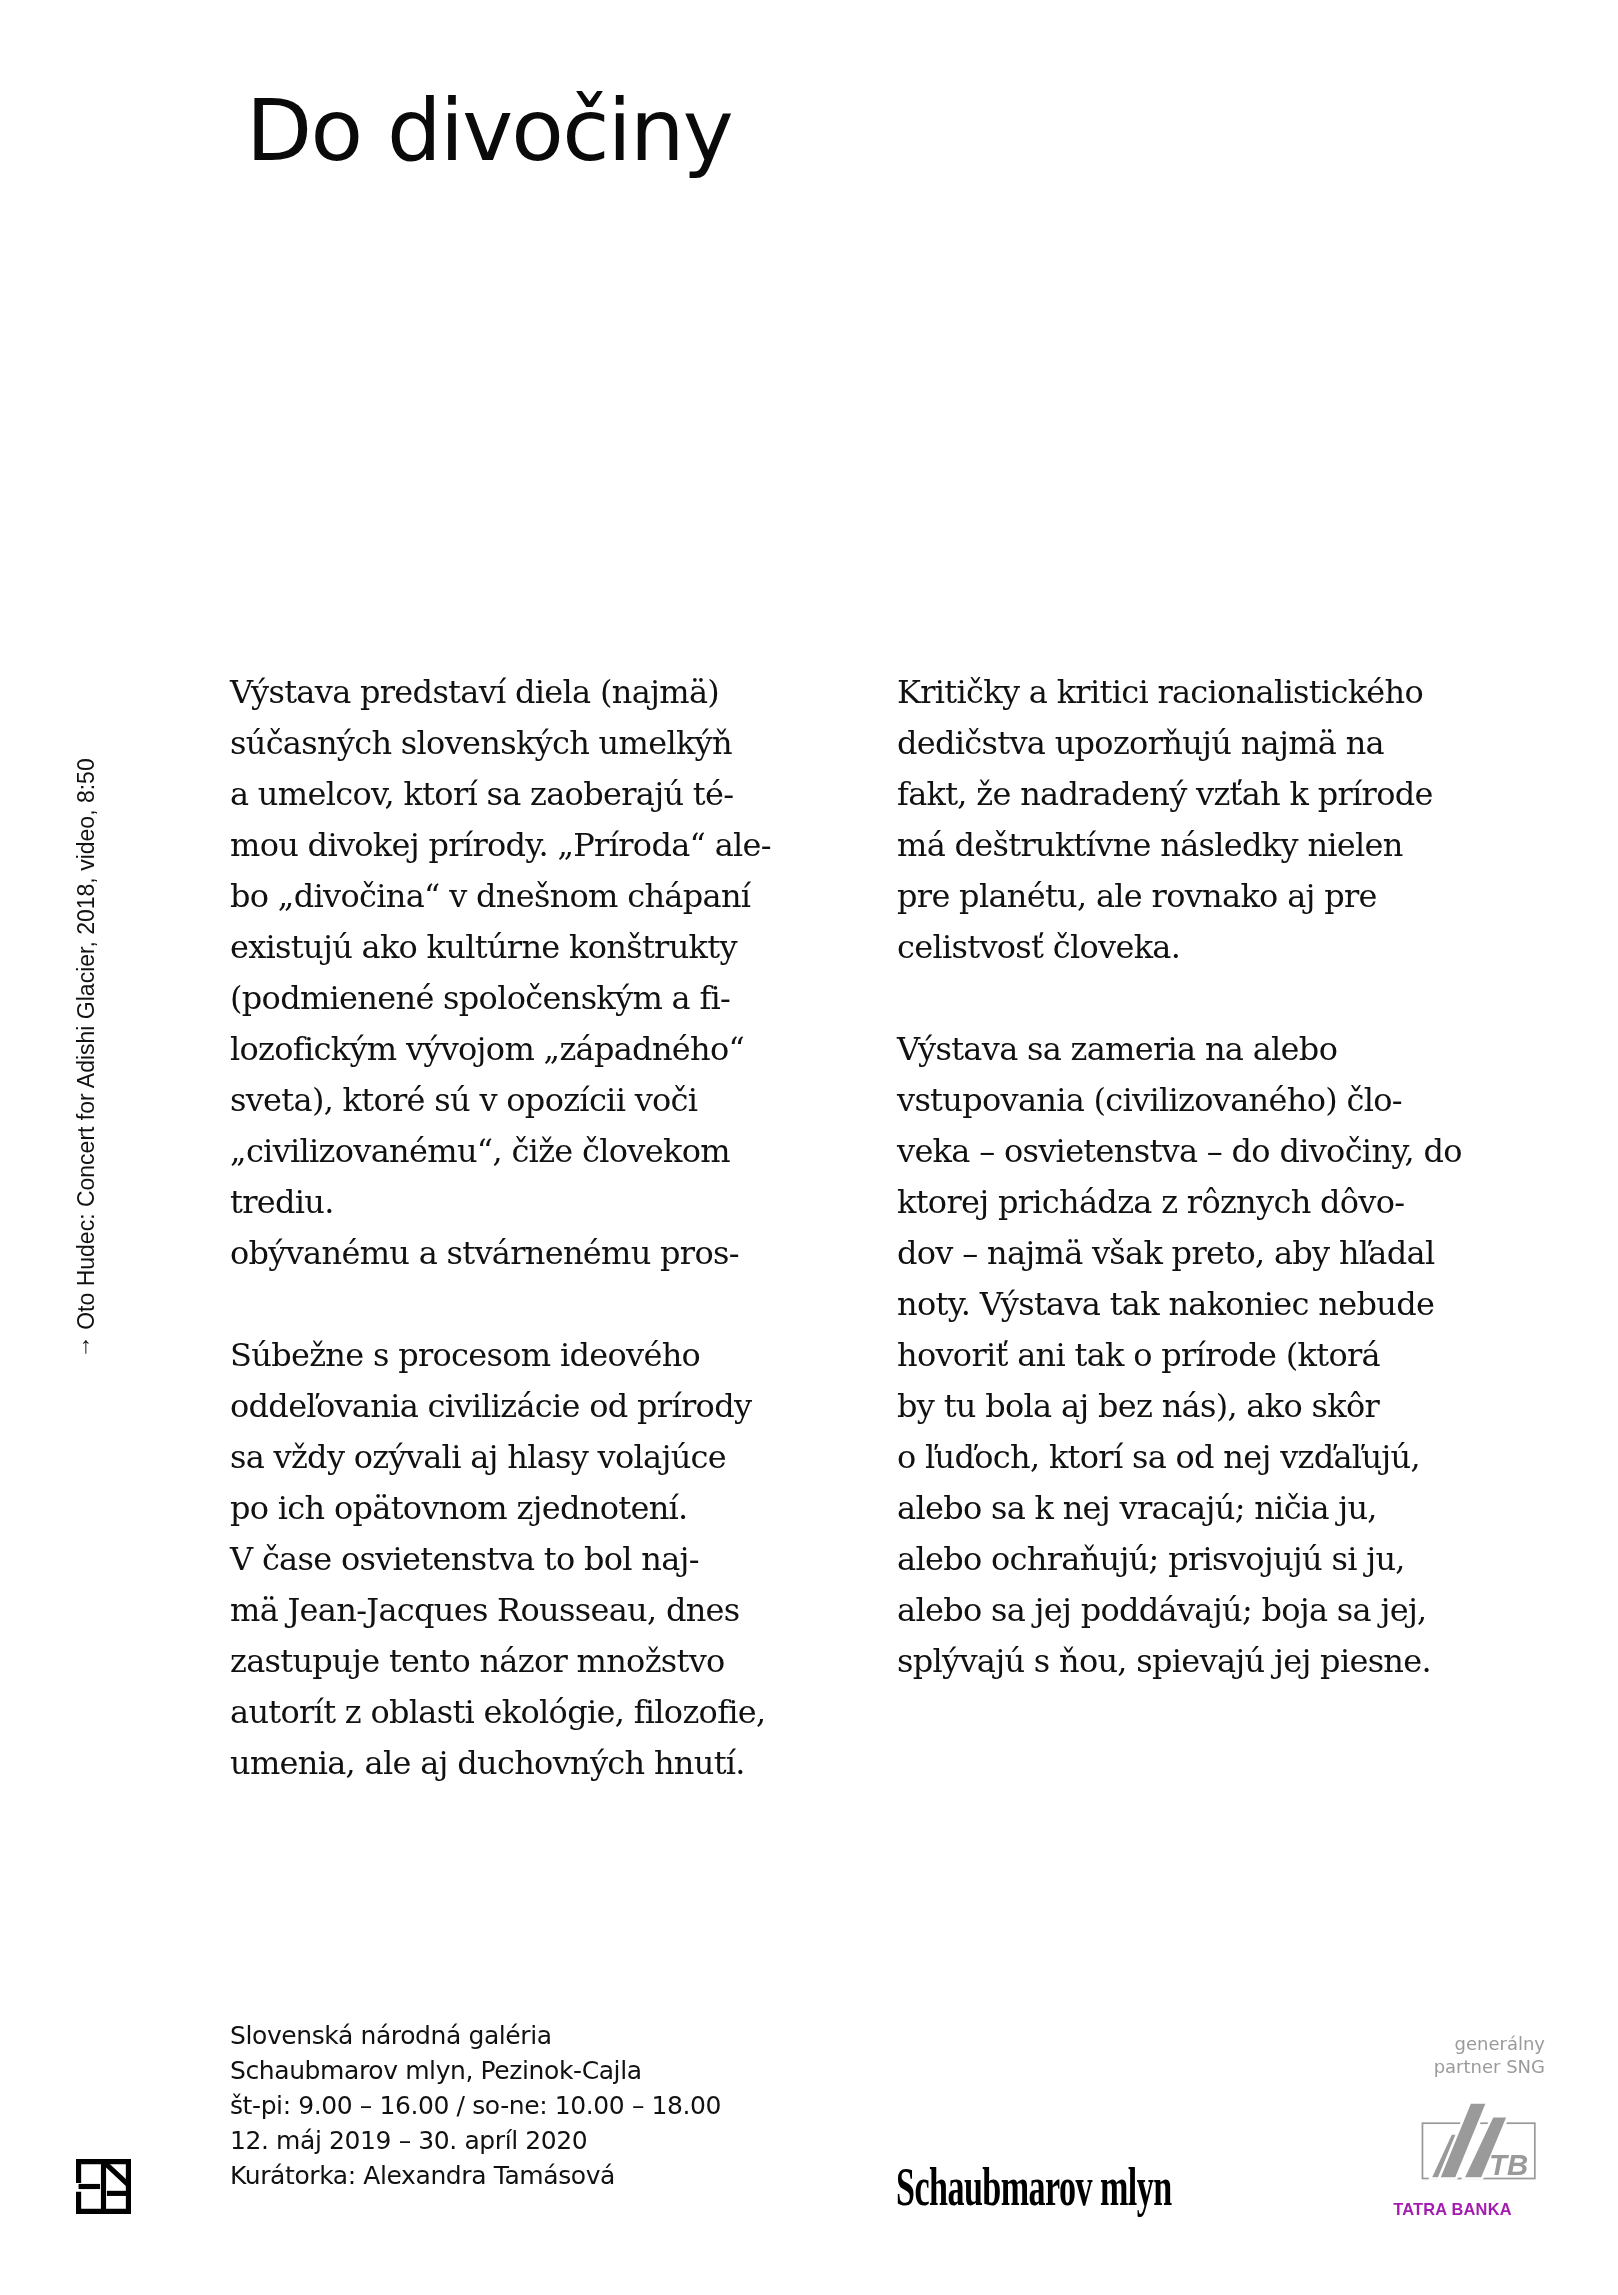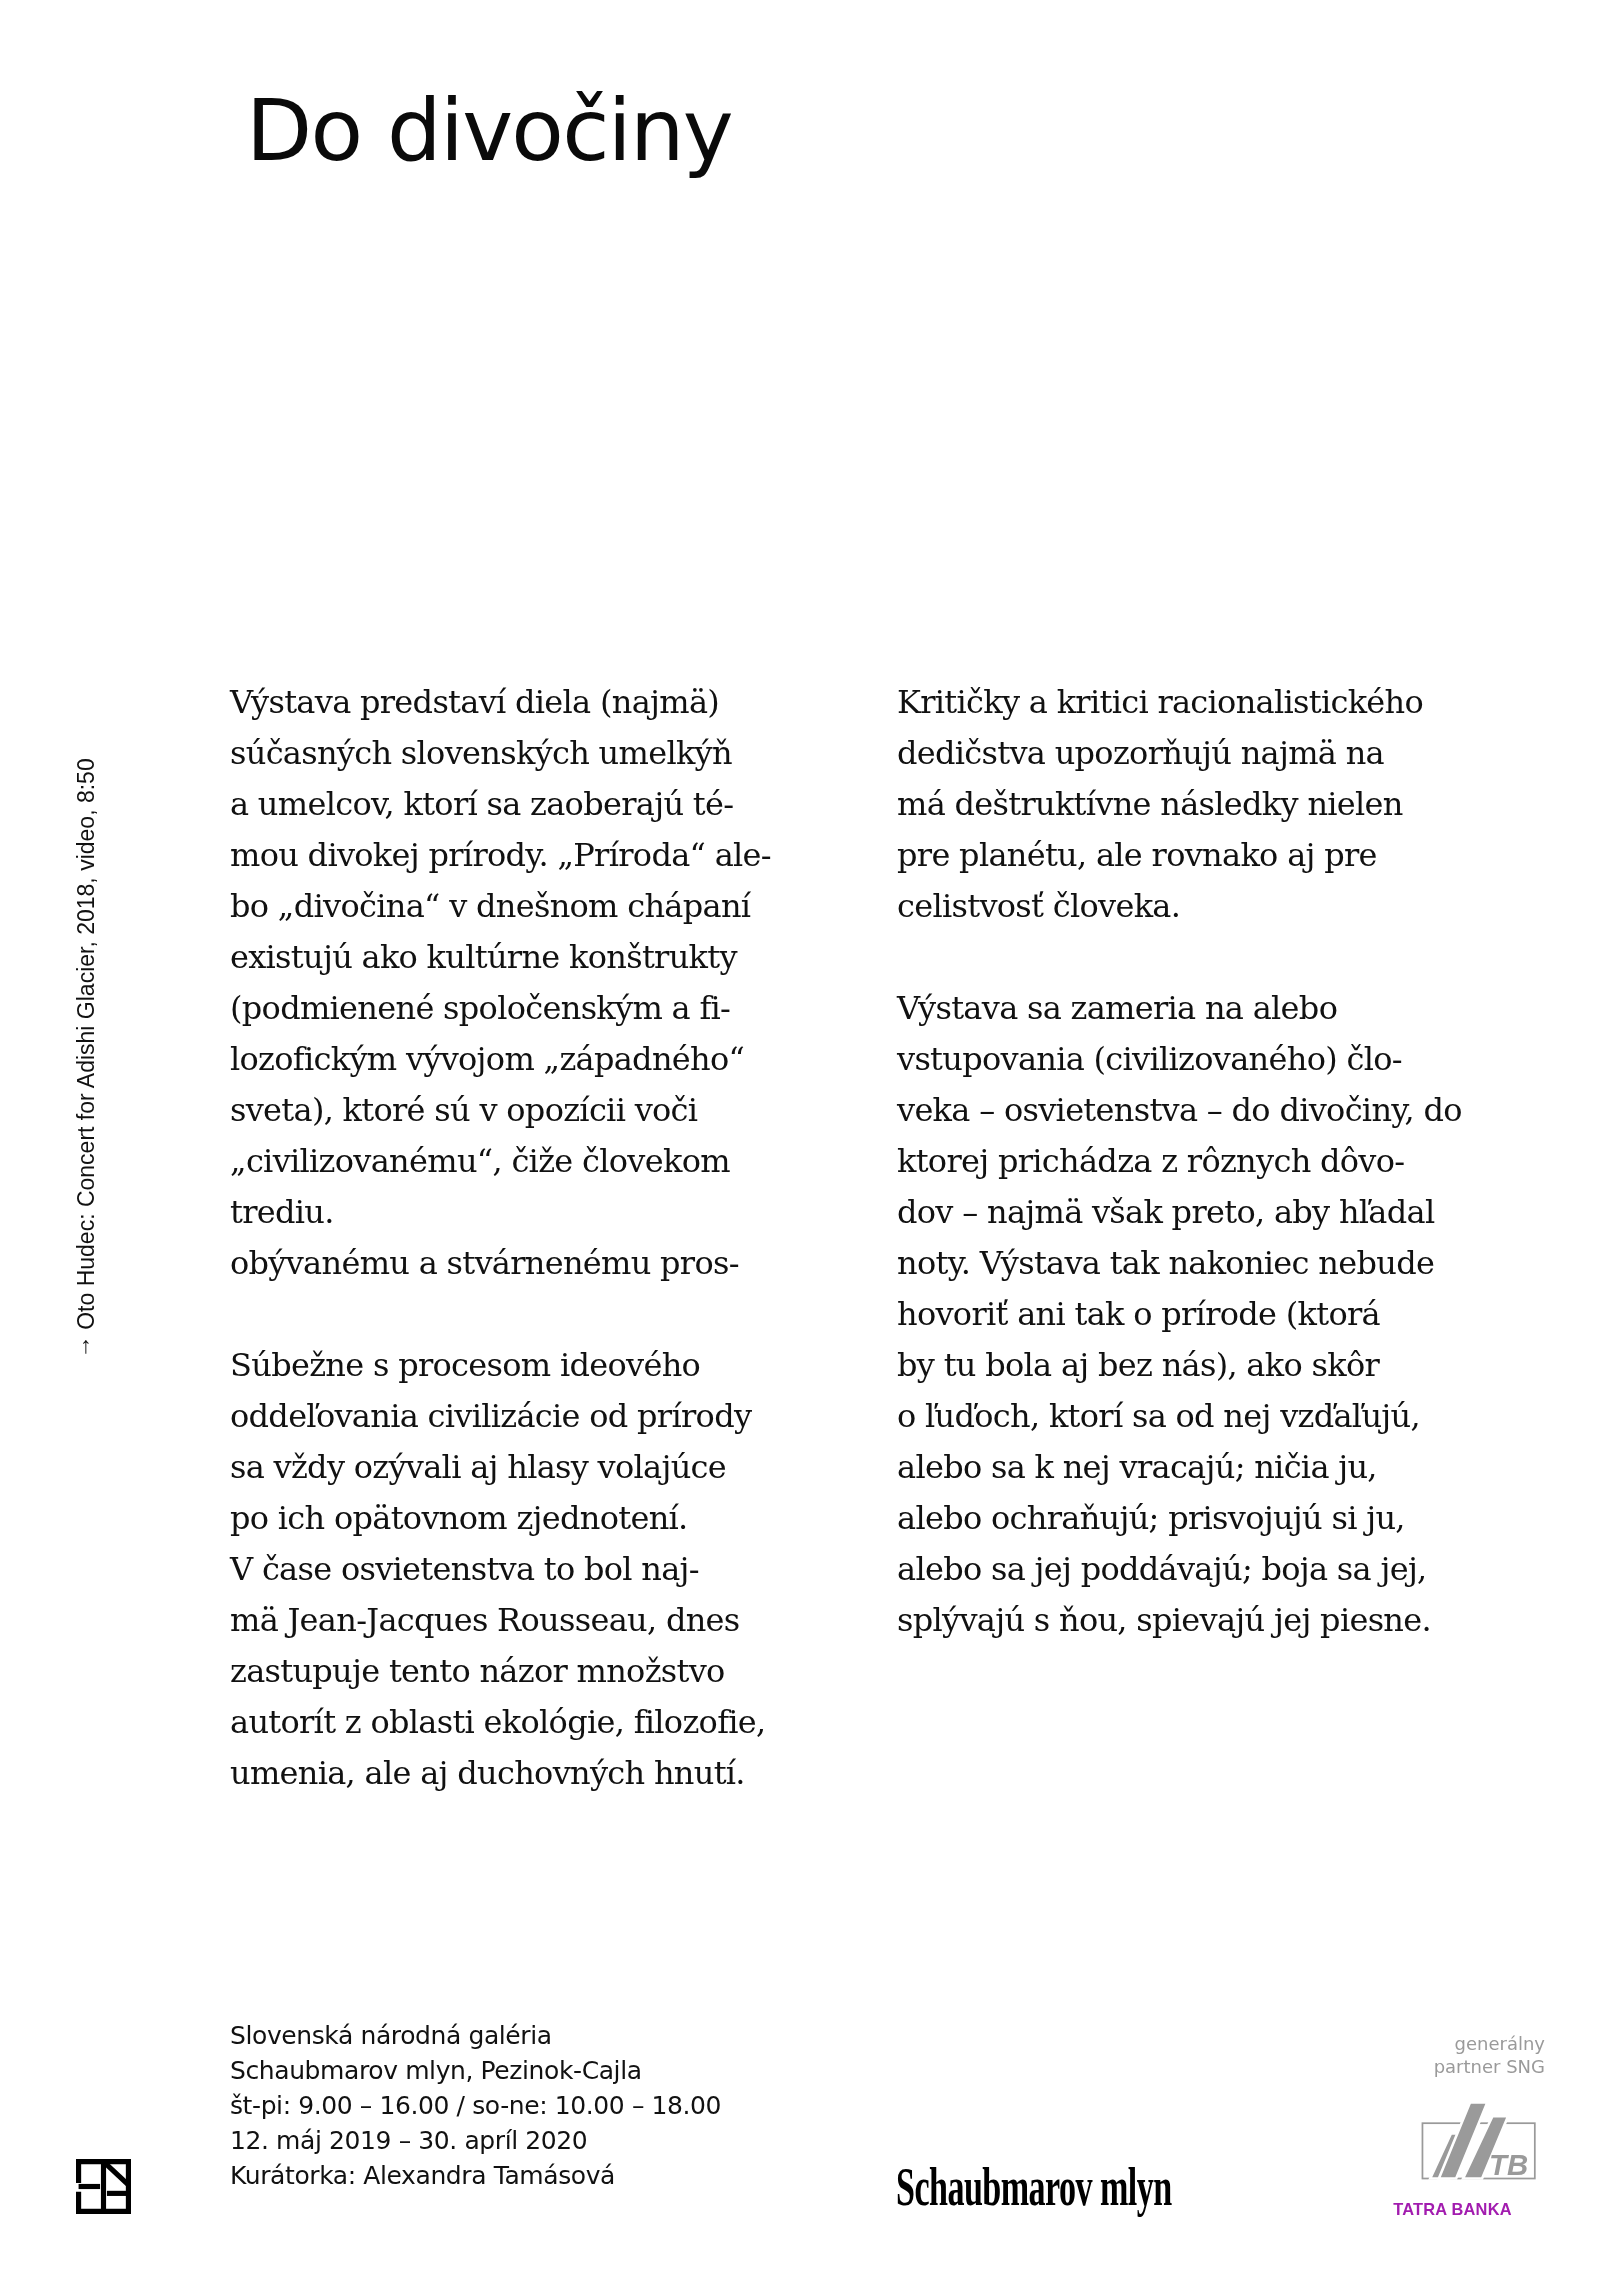--- a/index.html
+++ b/index.html
@@ -47,21 +47,21 @@
       position: absolute;
       top: 666px;
       font-family: "DejaVu Serif", serif;
       font-size: 32px;
       line-height: 51px;
       color: #111;
       letter-spacing: -0.7px;
     }
     .col.left { left: 230px; width: 640px; }
     .col.right { left: 897px; width: 674px; }
-    .para { margin: 11px 0 51px 0; }
+    .para { margin: 1px 0 51px 0; }
     .line { display: block; white-space: nowrap; }
     .footer-info {
       position: absolute;
       left: 230px;
       top: 2018px;
       font-family: "DejaVu Sans", sans-serif;
       font-size: 25px;
       line-height: 35px;
       color: #111;
       letter-spacing: -0.4px;
@@ -155,20 +155,21 @@
     <span class="line">zastupuje tento názor množstvo</span>
     <span class="line">autorít z oblasti ekológie, filozofie,</span>
     <span class="line">umenia, ale aj duchovných hnutí.</span>
   </p>
 </div>
 
 <div class="col right">
   <p class="para">
     <span class="line">Kritičky a kritici racionalistického</span>
     <span class="line">dedičstva upozorňujú najmä na</span>
+    <span class="line">fakt, že nadradený vzťah k prírode</span>
     <span class="line">má deštruktívne následky nielen</span>
     <span class="line">pre planétu, ale rovnako aj pre</span>
     <span class="line">celistvosť človeka.</span>
   </p>
   <p class="para">
     <span class="line">Výstava sa zameria na alebo</span>
     <span class="line">vstupovania (civilizovaného) člo-</span>
     <span class="line">veka – osvietenstva – do divočiny, do</span>
     <span class="line">ktorej prichádza z rôznych dôvo-</span>
     <span class="line">dov – najmä však preto, aby hľadal</span>

